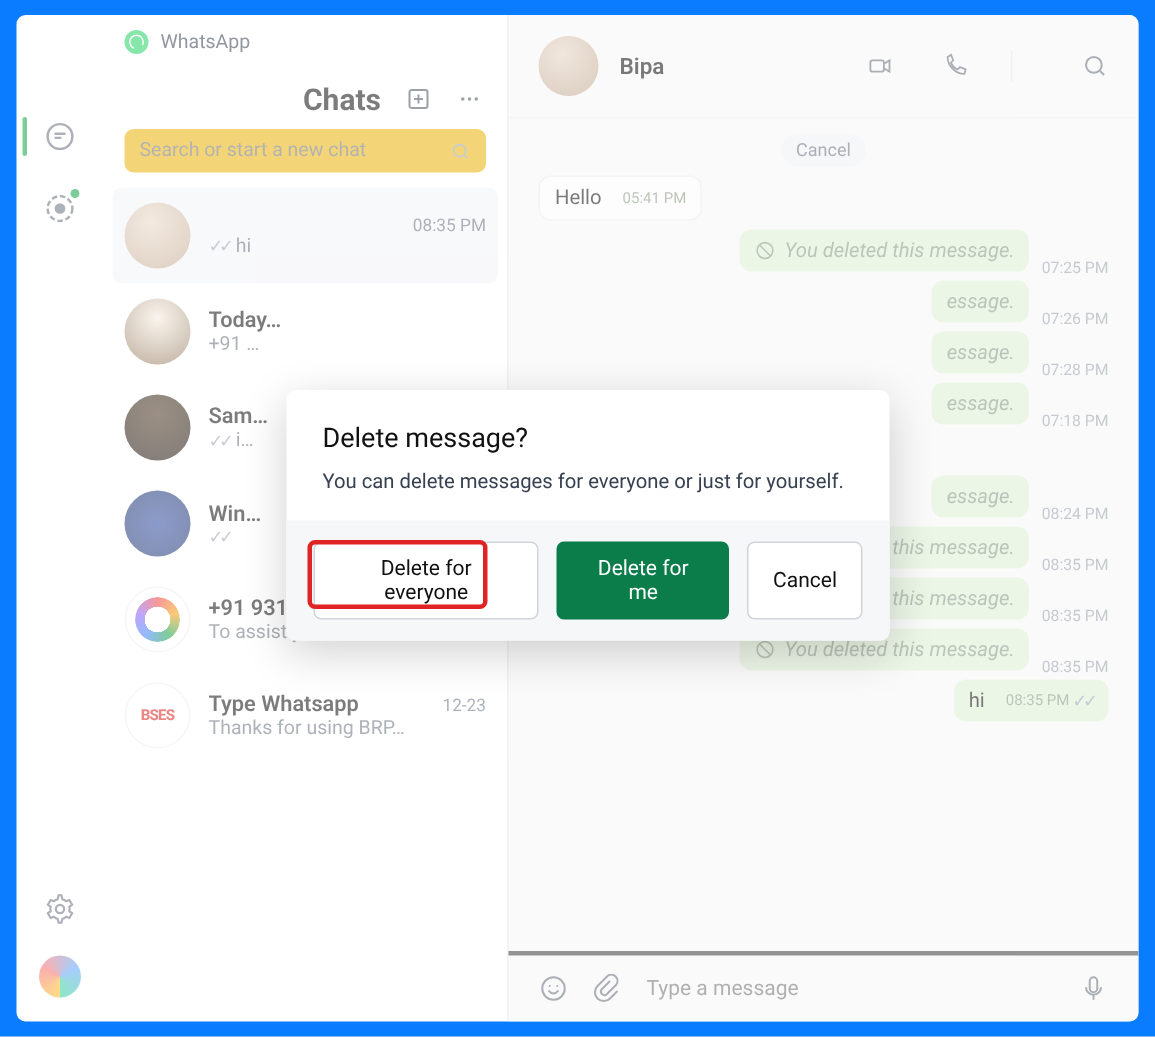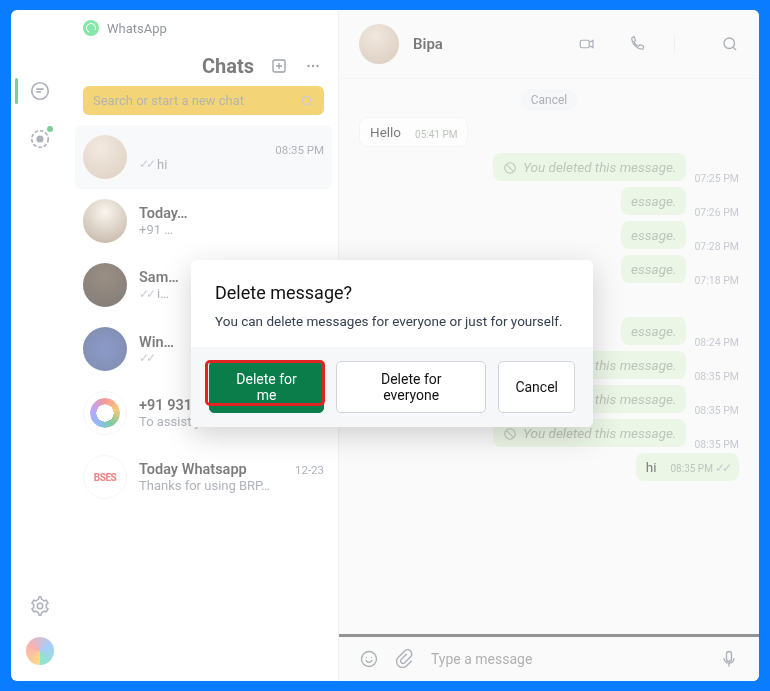--- a/index.html
+++ b/index.html
@@ -49,21 +49,21 @@
 
   
   .conv { flex:1; display:flex; flex-direction:column; background:#fafafa; }
   .conv-hdr { display:flex; align-items:center; padding:14px 20px; gap:14px; border-bottom:1px solid #f1f1f1; }
   .conv-hdr .avatar { width:40px; height:40px; }
   .conv-name { font-size:15px; font-weight:600; color:#111; flex:1; }
   .conv-ic { width:18px; height:18px; color:#6b7280; margin-left:18px; }
   .divider { width:1px; height:20px; background:#e5e7eb; margin:0 14px; }
   .msgs { flex:1; padding:10px 20px; overflow:hidden; position:relative; }
   .day-chip { background:#f3f4f6; color:#6b7280; font-size:12px; padding:4px 10px; border-radius:12px; width:fit-content; margin:0 auto 6px; }
-  .bubble { max-width:80%; padding:6px 10px; border-radius:8px; margin-bottom:4px; position:relative; font-size:13.5px; display:flex; align-items:flex-end; gap:6px; }
+  .bubble { max-width:80%; padding:6px 10px; border-radius:8px; margin-bottom:4px; position:relative; font-size:13.5px; display:flex; align-items:center; gap:6px; }
   .bubble.in { background:#fff; border:1px solid #eee; color:#111; margin-right:auto; }
   .bubble.out { background:#e1f3d8; color:#111; margin-left:auto; }
   .bubble.deleted { color:#8a9a85; font-style:italic; }
   .row { display:flex; align-items:flex-end; gap:8px; margin-bottom:2px; }
   .row.right { justify-content:flex-end; }
   .tstamp { font-size:10.5px; color:#9ca3af; }
   .bubble .meta { font-size:10px; color:#8a9a85; margin-left:8px; font-style:normal; display:flex; gap:2px; align-items:center; }
   .no-ic { width:14px; height:14px; flex:none; }
   .composer { display:flex; align-items:center; padding:12px 20px; gap:16px; border-top:3px solid #404040; }
   .composer input { flex:1; border:none; outline:none; font-size:14px; color:#374151; background:transparent; }
@@ -207,21 +207,21 @@
             </div>
           <div class="chat-prev">
               <span>To assist you better....</span>
             </div>
         </div>
       </div>
       <div class="chat">
         <div class="avatar av7">BSES</div>
         <div class="chat-body">
           <div class="chat-top">
-              <span class="chat-name">Today Whatsapp</span>
+              <span class="chat-name">Type Whatsapp</span>
               <span class="chat-time">12-23</span>
             </div>
           <div class="chat-prev">
               <span>Thanks for using BRP…</span>
             </div>
         </div>
       </div>
     </div>
   </div>
 
@@ -357,20 +357,20 @@
         </span>
     </div>
   </div>
 
   <div class="modal">
     <div class="modal-body">
       <div class="modal-title">Delete message?</div>
       <div class="modal-text">You can delete messages for everyone or just for yourself.</div>
     </div>
     <div class="modal-foot">
+      <button class="btn">Delete for everyone</button>
       <button class="btn primary">Delete for me</button>
-      <button class="btn">Delete for everyone</button>
       <button class="btn cancel">Cancel</button>
     </div>
     <div class="hl" style="left:14px; top:100px; width:120px; height:46px;"></div>
   </div>
 
 </div>
 
 </body></html>

